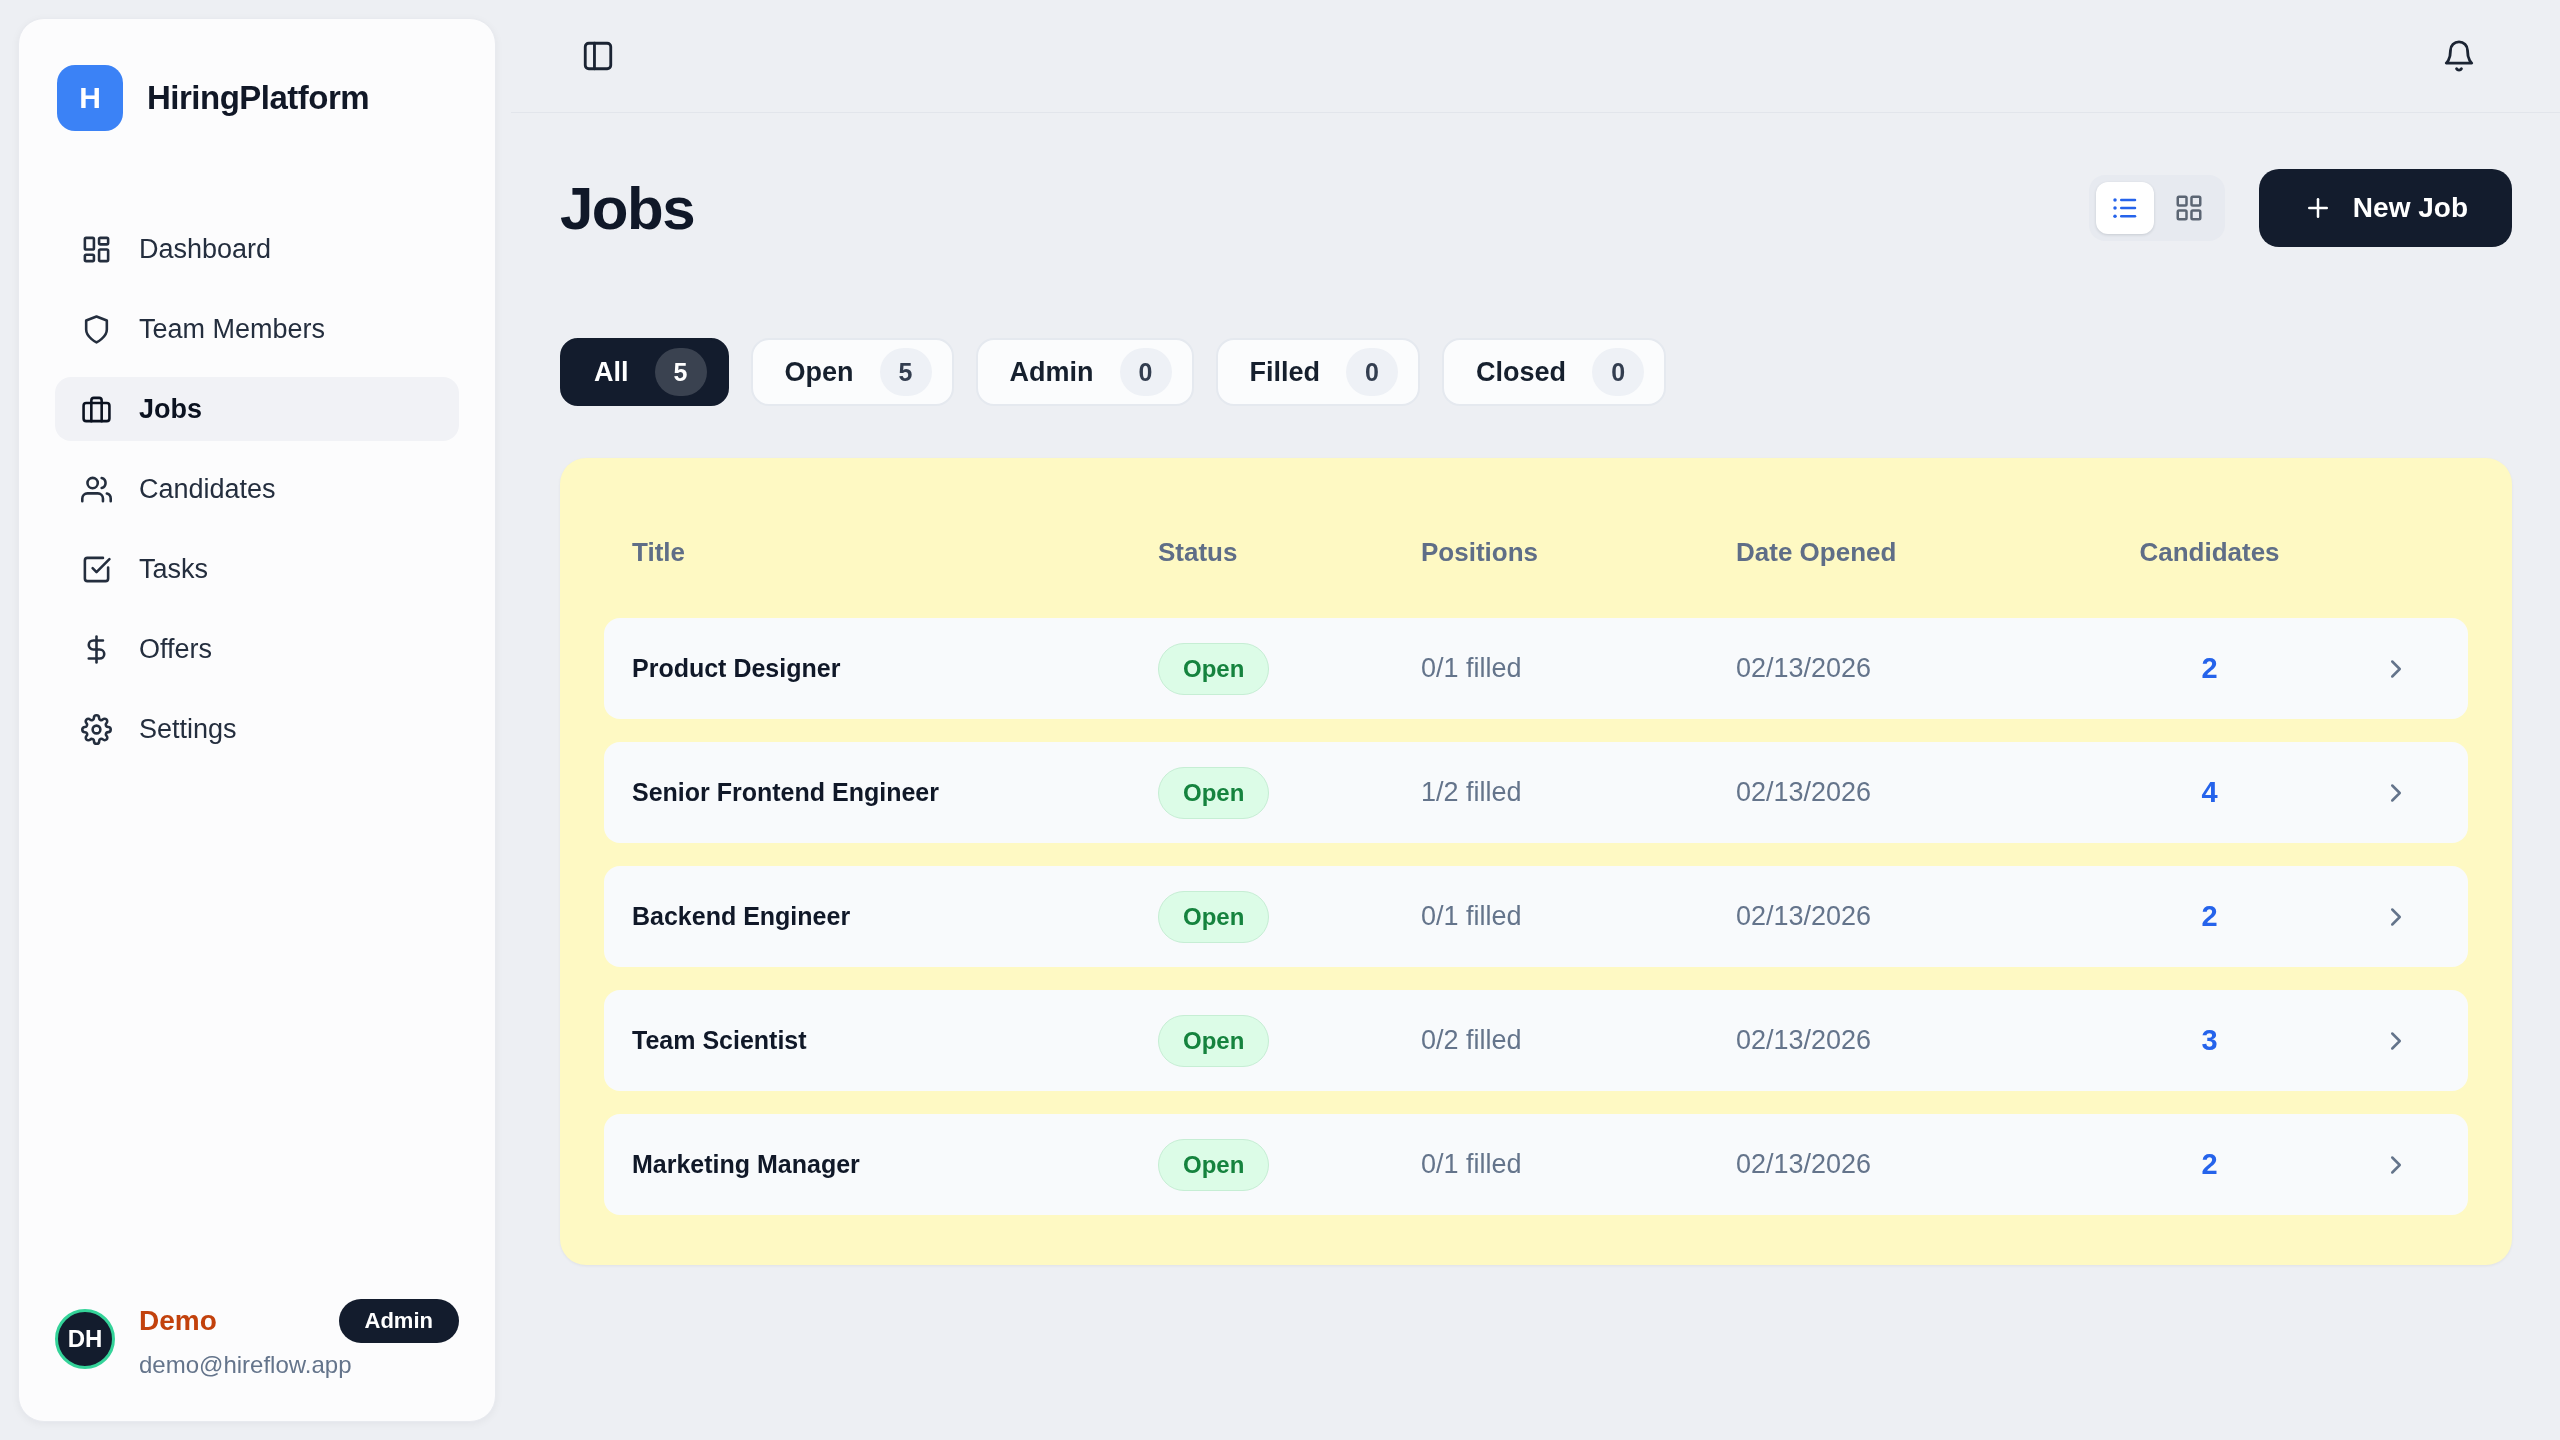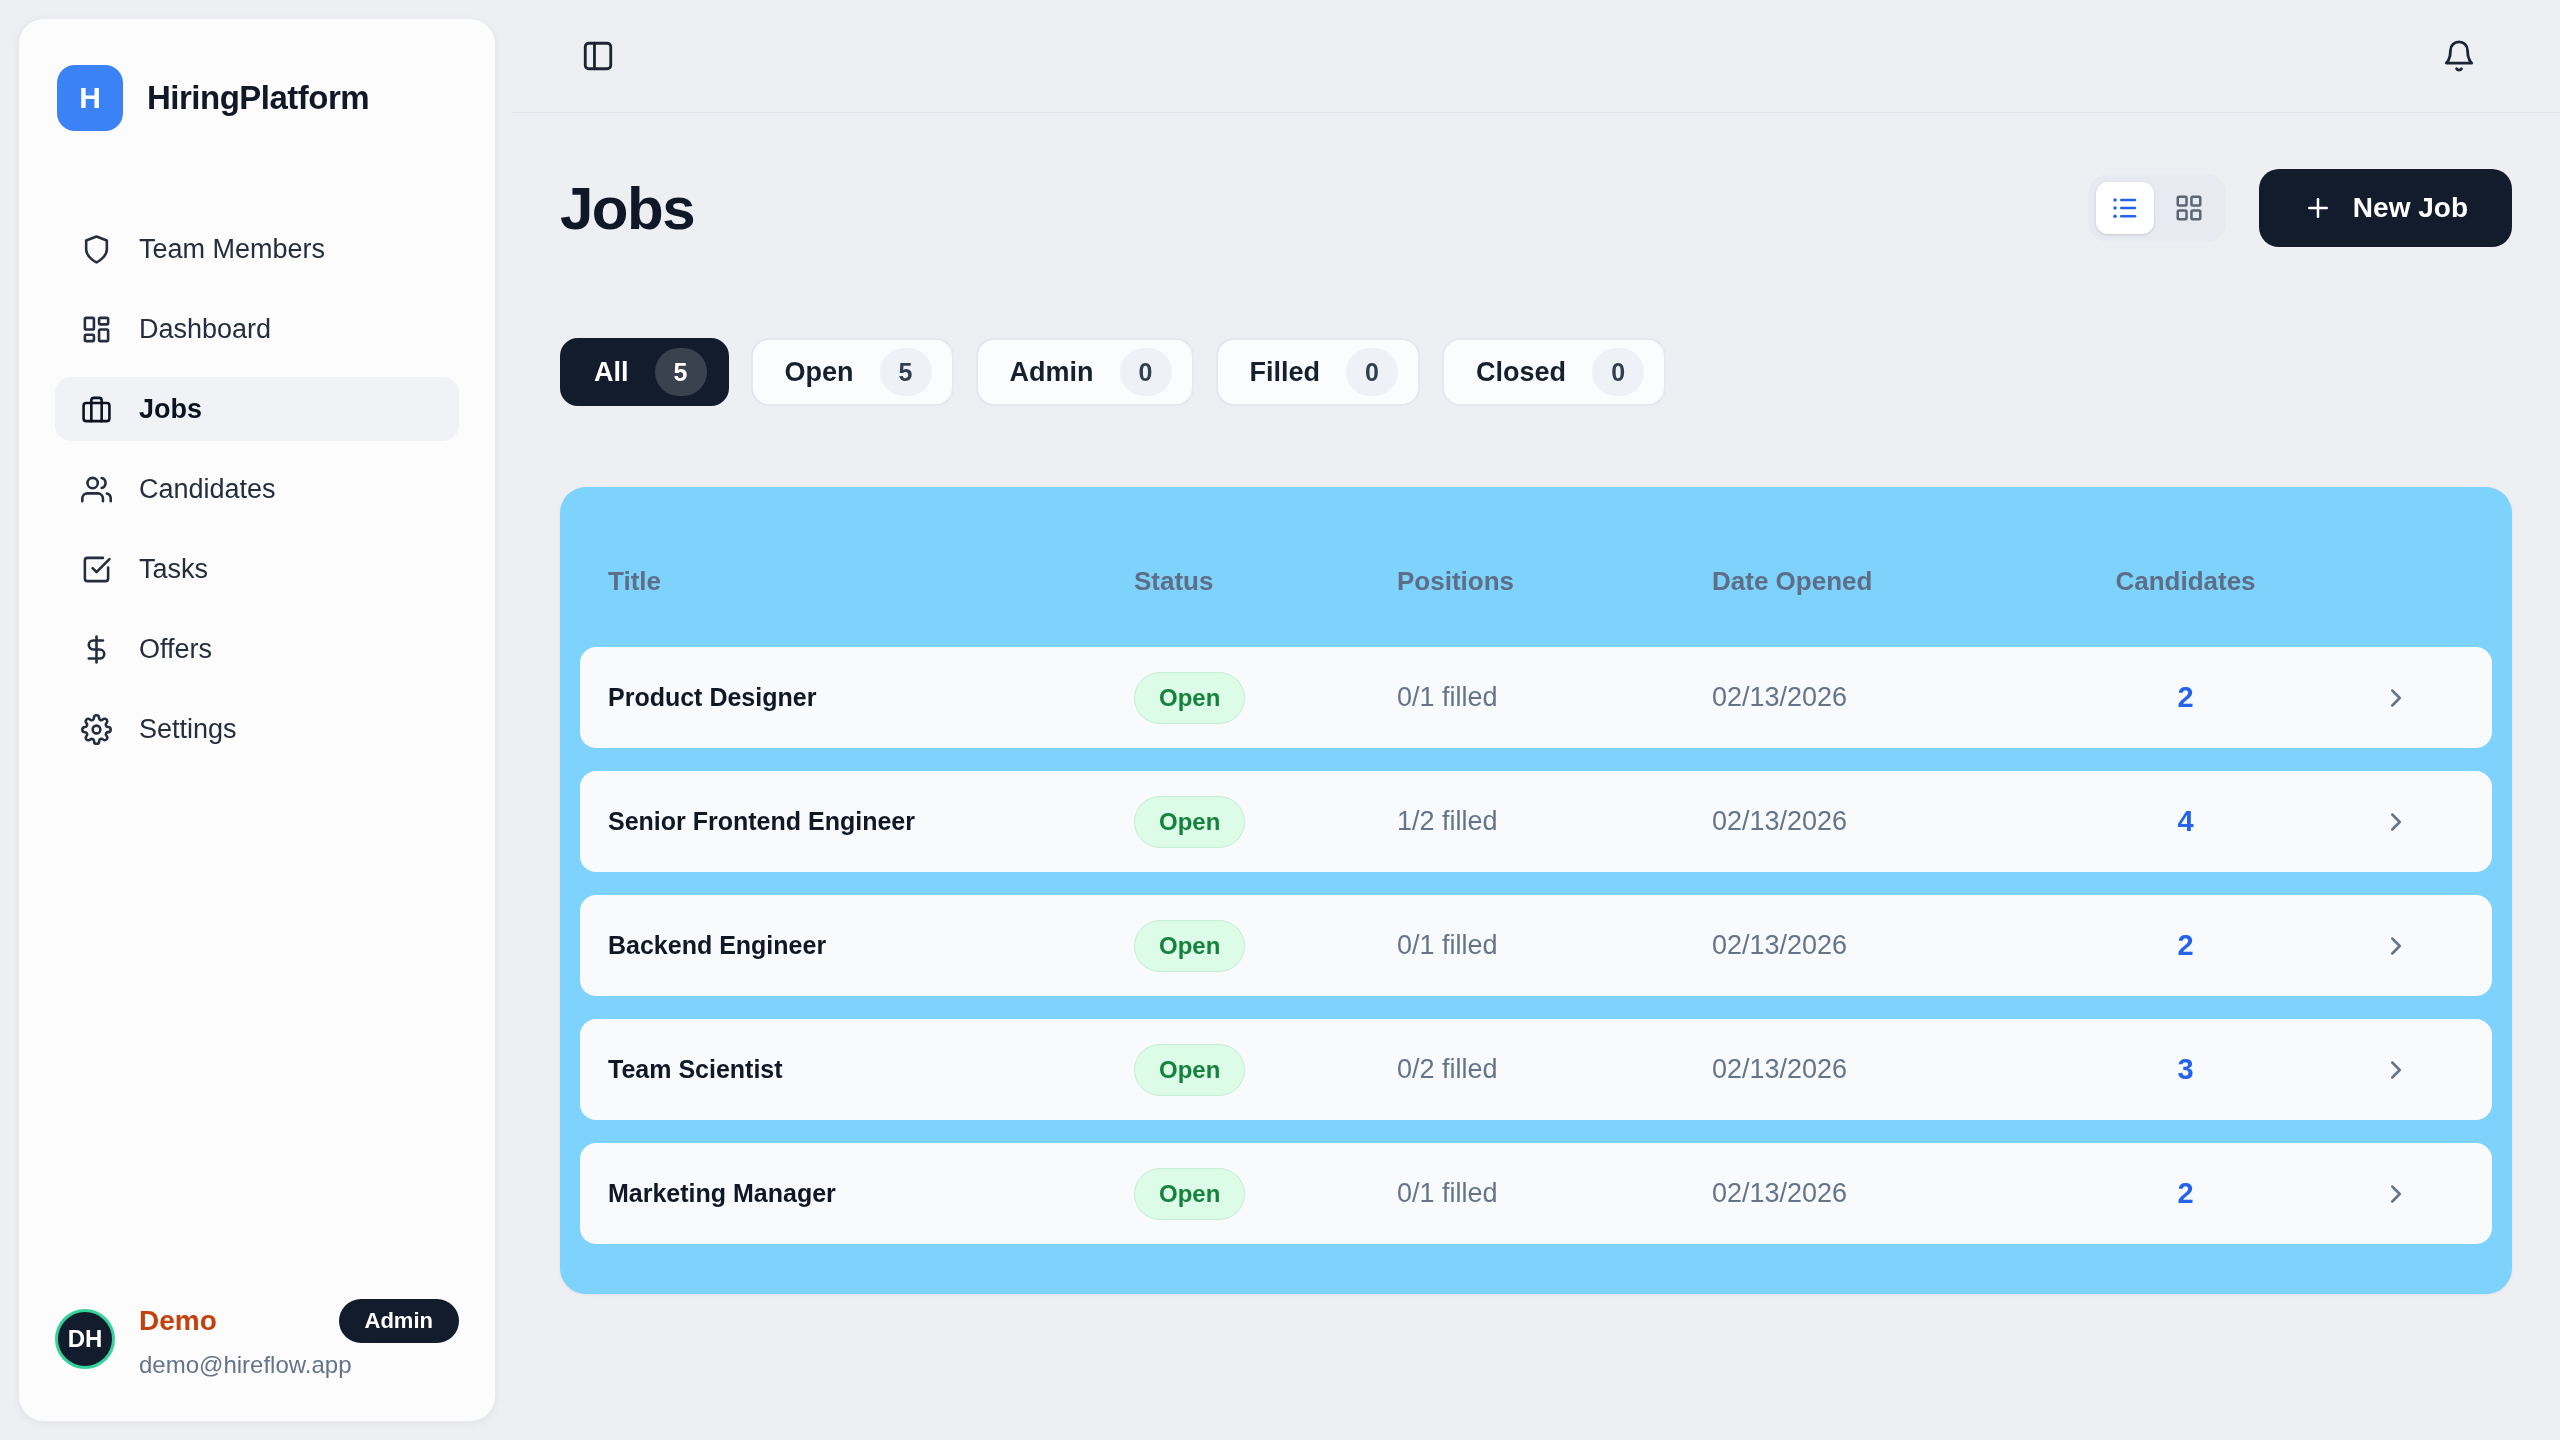--- a/index.html
+++ b/index.html
@@ -97,22 +97,22 @@
   .pill-count{
     min-width:52px;height:48px;padding:0 15px;border-radius:999px;
     background:#eef1f6;color:#333e50;display:flex;align-items:center;justify-content:center;
     font-size:25px;font-weight:600;
   }
   .pill.active{background:var(--navy);border-color:var(--navy);color:#fff}
   .pill.active .pill-count{background:rgba(255,255,255,.17);color:#fff}
 
   
   .card{
-    margin-top:81px;background:#7dd3fc;border-radius:26px;
-    padding:44px 20px 50px;box-shadow:0 1px 3px rgba(16,24,40,.06);
+    margin-top:52px;background:#fef9c3;border-radius:26px;
+    padding:44px 44px 50px;box-shadow:0 1px 3px rgba(16,24,40,.06);
   }
   .grid{
     display:grid;grid-template-columns:526px 263px 315px 331px 285px 1fr;
     align-items:center;padding:0 28px;
   }
   .thead{margin:30px 0 46px;height:40px;color:#5f6e87;font-size:26px;font-weight:600}
   .th.center{text-align:center}
   .row{
     height:101px;background:#f8fafc;border-radius:16px;margin-bottom:23px;cursor:pointer;
   }
@@ -136,35 +136,35 @@
     <div class="brand-logo">
       <span>H</span>
     </div>
     <span class="brand-name">HiringPlatform</span>
   </div>
 
   <nav id="nav">
       <div class="nav-item">
     <span class="nav-icon">
           <svg viewBox="0 0 24 24" fill="none" stroke="currentColor" stroke-width="2" stroke-linecap="round" stroke-linejoin="round">
-            <path d="M12 22s8-4 8-10V5l-8-3-8 3v7c0 6 8 10 8 10z"></path>
-          </svg>
-        </span>
-    <span class="nav-label">Team Members</span>
-  </div>
-      <div class="nav-item">
-    <span class="nav-icon">
-          <svg viewBox="0 0 24 24" fill="none" stroke="currentColor" stroke-width="2" stroke-linecap="round" stroke-linejoin="round">
             <rect x="3" y="3" width="7" height="9" rx="1"></rect>
             <rect x="14" y="3" width="7" height="5" rx="1"></rect>
             <rect x="14" y="12" width="7" height="9" rx="1"></rect>
             <rect x="3" y="16" width="7" height="5" rx="1"></rect>
           </svg>
         </span>
     <span class="nav-label">Dashboard</span>
+  </div>
+      <div class="nav-item">
+    <span class="nav-icon">
+          <svg viewBox="0 0 24 24" fill="none" stroke="currentColor" stroke-width="2" stroke-linecap="round" stroke-linejoin="round">
+            <path d="M12 22s8-4 8-10V5l-8-3-8 3v7c0 6 8 10 8 10z"></path>
+          </svg>
+        </span>
+    <span class="nav-label">Team Members</span>
   </div>
       <div class="nav-item active">
     <span class="nav-icon">
           <svg viewBox="0 0 24 24" fill="none" stroke="currentColor" stroke-width="2" stroke-linecap="round" stroke-linejoin="round">
             <rect x="2" y="7" width="20" height="14" rx="2"></rect>
             <path d="M16 21V5a2 2 0 0 0-2-2h-4a2 2 0 0 0-2 2v16"></path>
           </svg>
         </span>
     <span class="nav-label">Jobs</span>
   </div>

